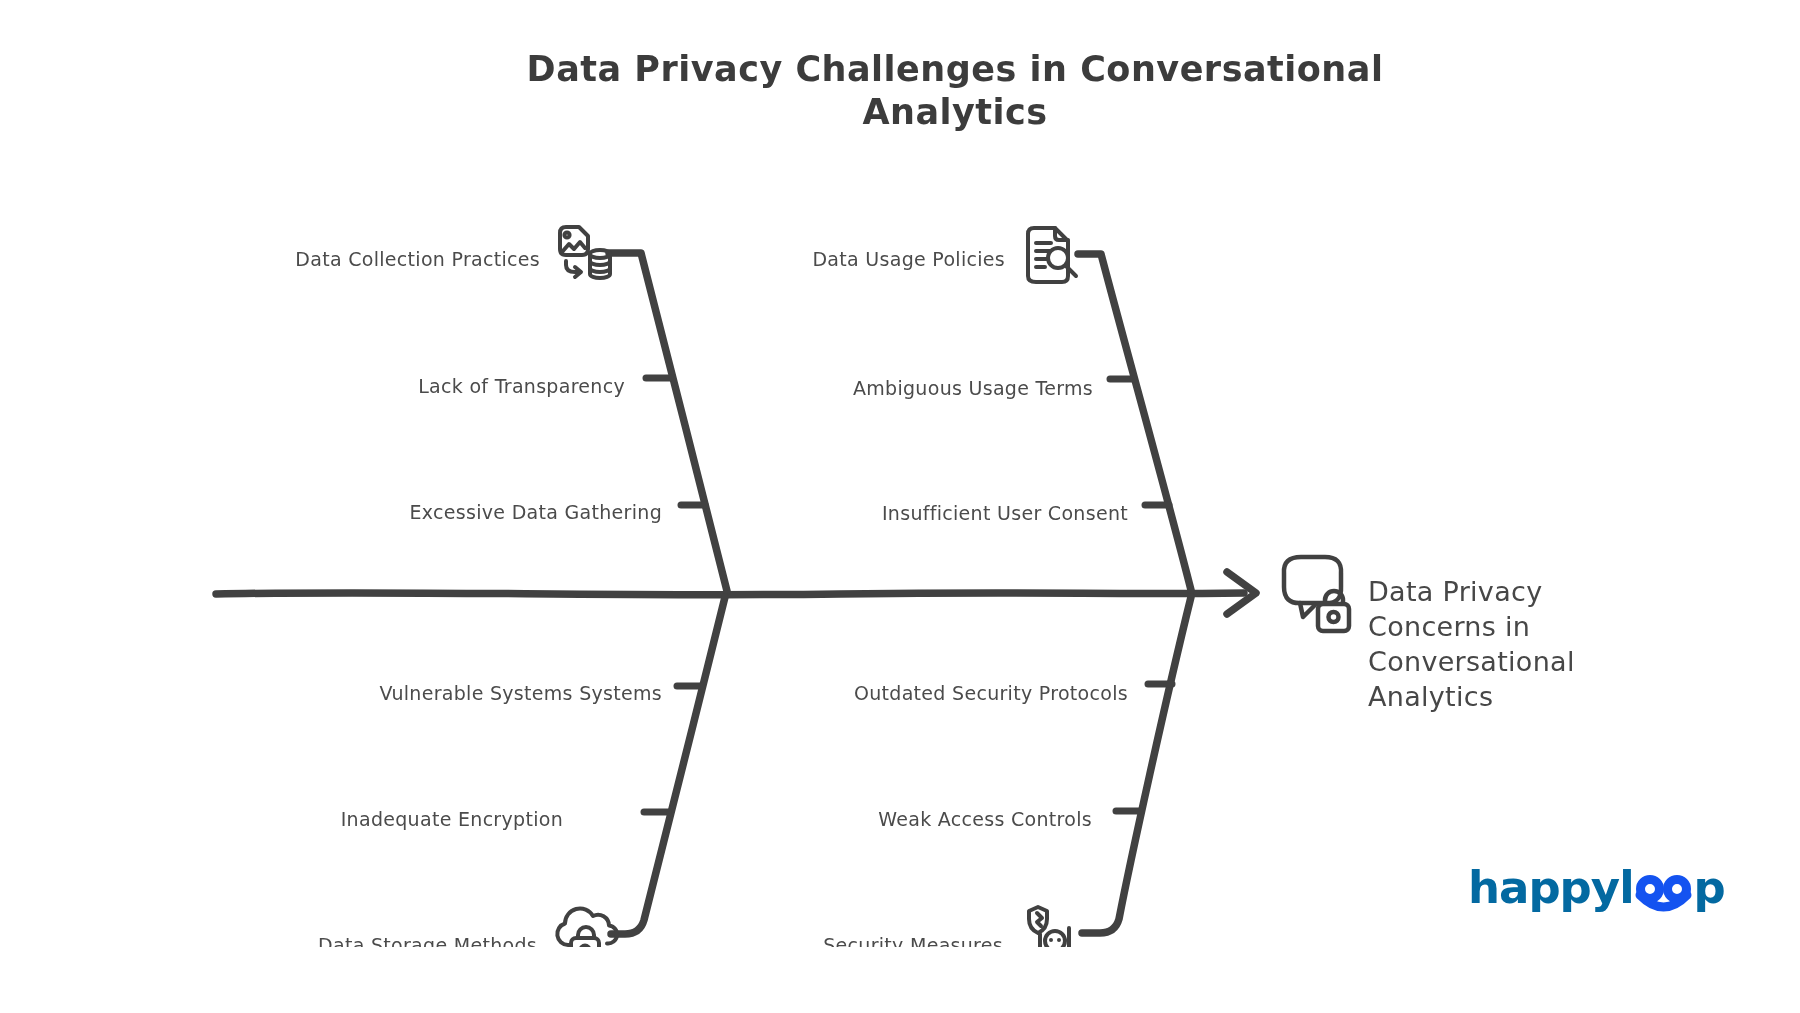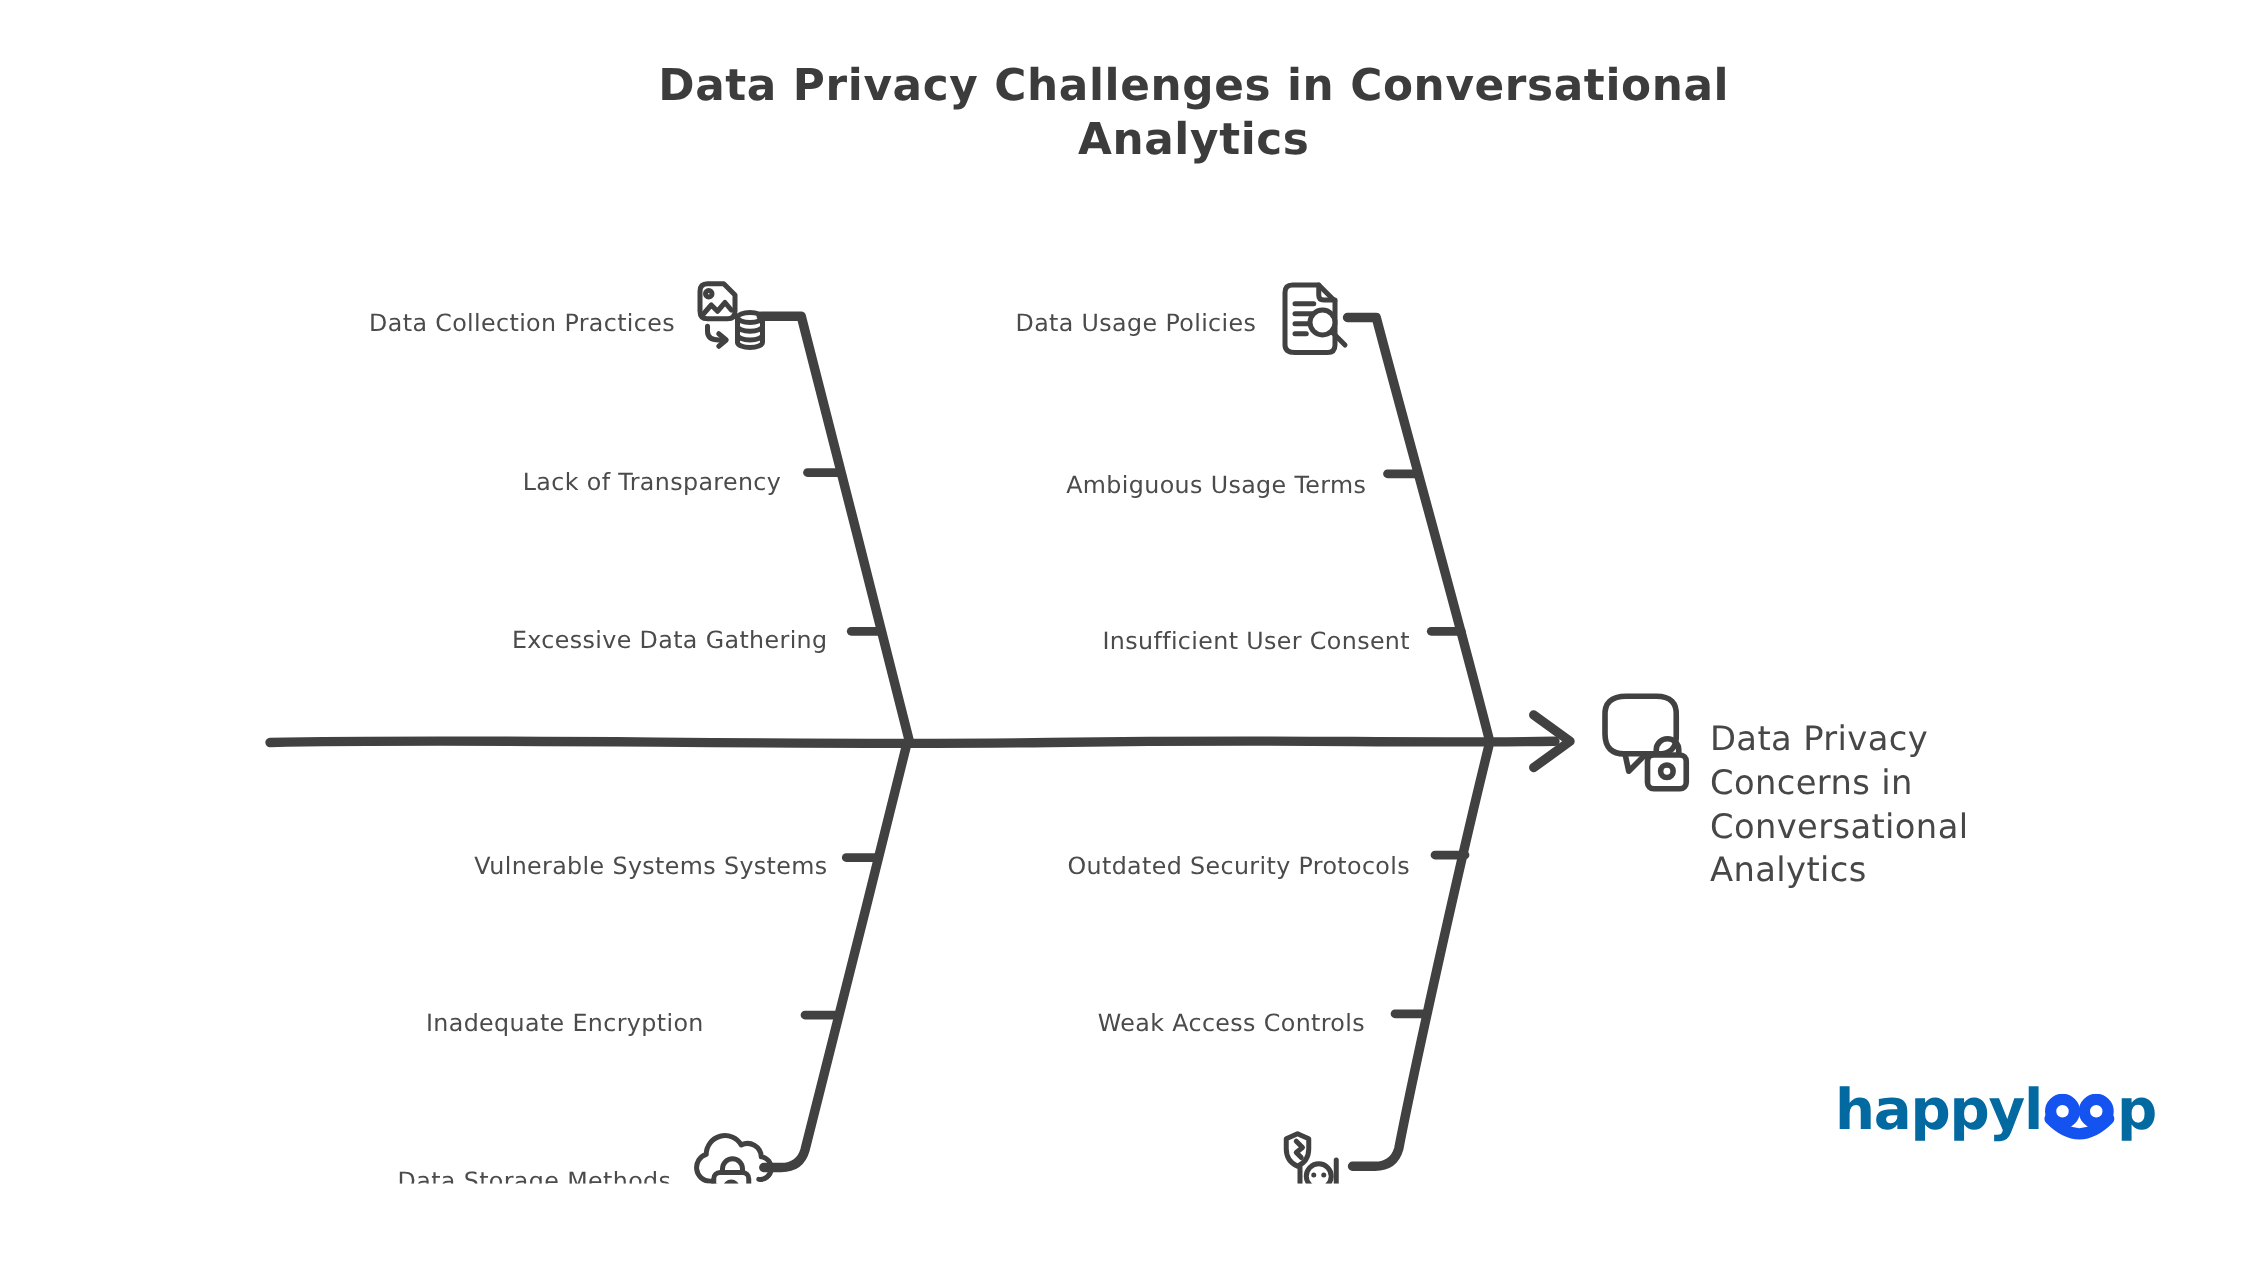--- a/index.html
+++ b/index.html
@@ -123,20 +123,21 @@
       <path d="M1300,603 l3,14 12,-12"></path>
       <path d="M1325,604 v-4 a9,9 0 0 1 18,0 v4"></path>
       <rect x="1318" y="604" width="31" height="27" rx="5" fill="#ffffff"></rect>
       <circle cx="1333.5" cy="617" r="5"></circle>
     </g>
   </svg>
 
   <div class="lbl" style="right:1260px;top:243px">Data Collection Practices</div>
   <div class="lbl" style="right:795px;top:243px">Data Usage Policies</div>
   <div class="lbl" style="right:1263px;top:929px">Data Storage Methods</div>
+  <div class="lbl" style="right:797px;top:929px">Security Measures</div>
 
   <div class="lbl" style="right:1175px;top:370px">Lack of Transparency</div>
   <div class="lbl" style="right:1138px;top:496px">Excessive Data Gathering</div>
   <div class="lbl" style="right:707px;top:372px">Ambiguous Usage Terms</div>
   <div class="lbl" style="right:672px;top:497px">Insufficient User Consent</div>
   <div class="lbl" style="right:1138px;top:677px">Vulnerable Systems Systems</div>
   <div class="lbl" style="right:1237px;top:803px">Inadequate Encryption</div>
   <div class="lbl" style="right:672px;top:677px">Outdated Security Protocols</div>
   <div class="lbl" style="right:708px;top:803px">Weak Access Controls</div>
 

